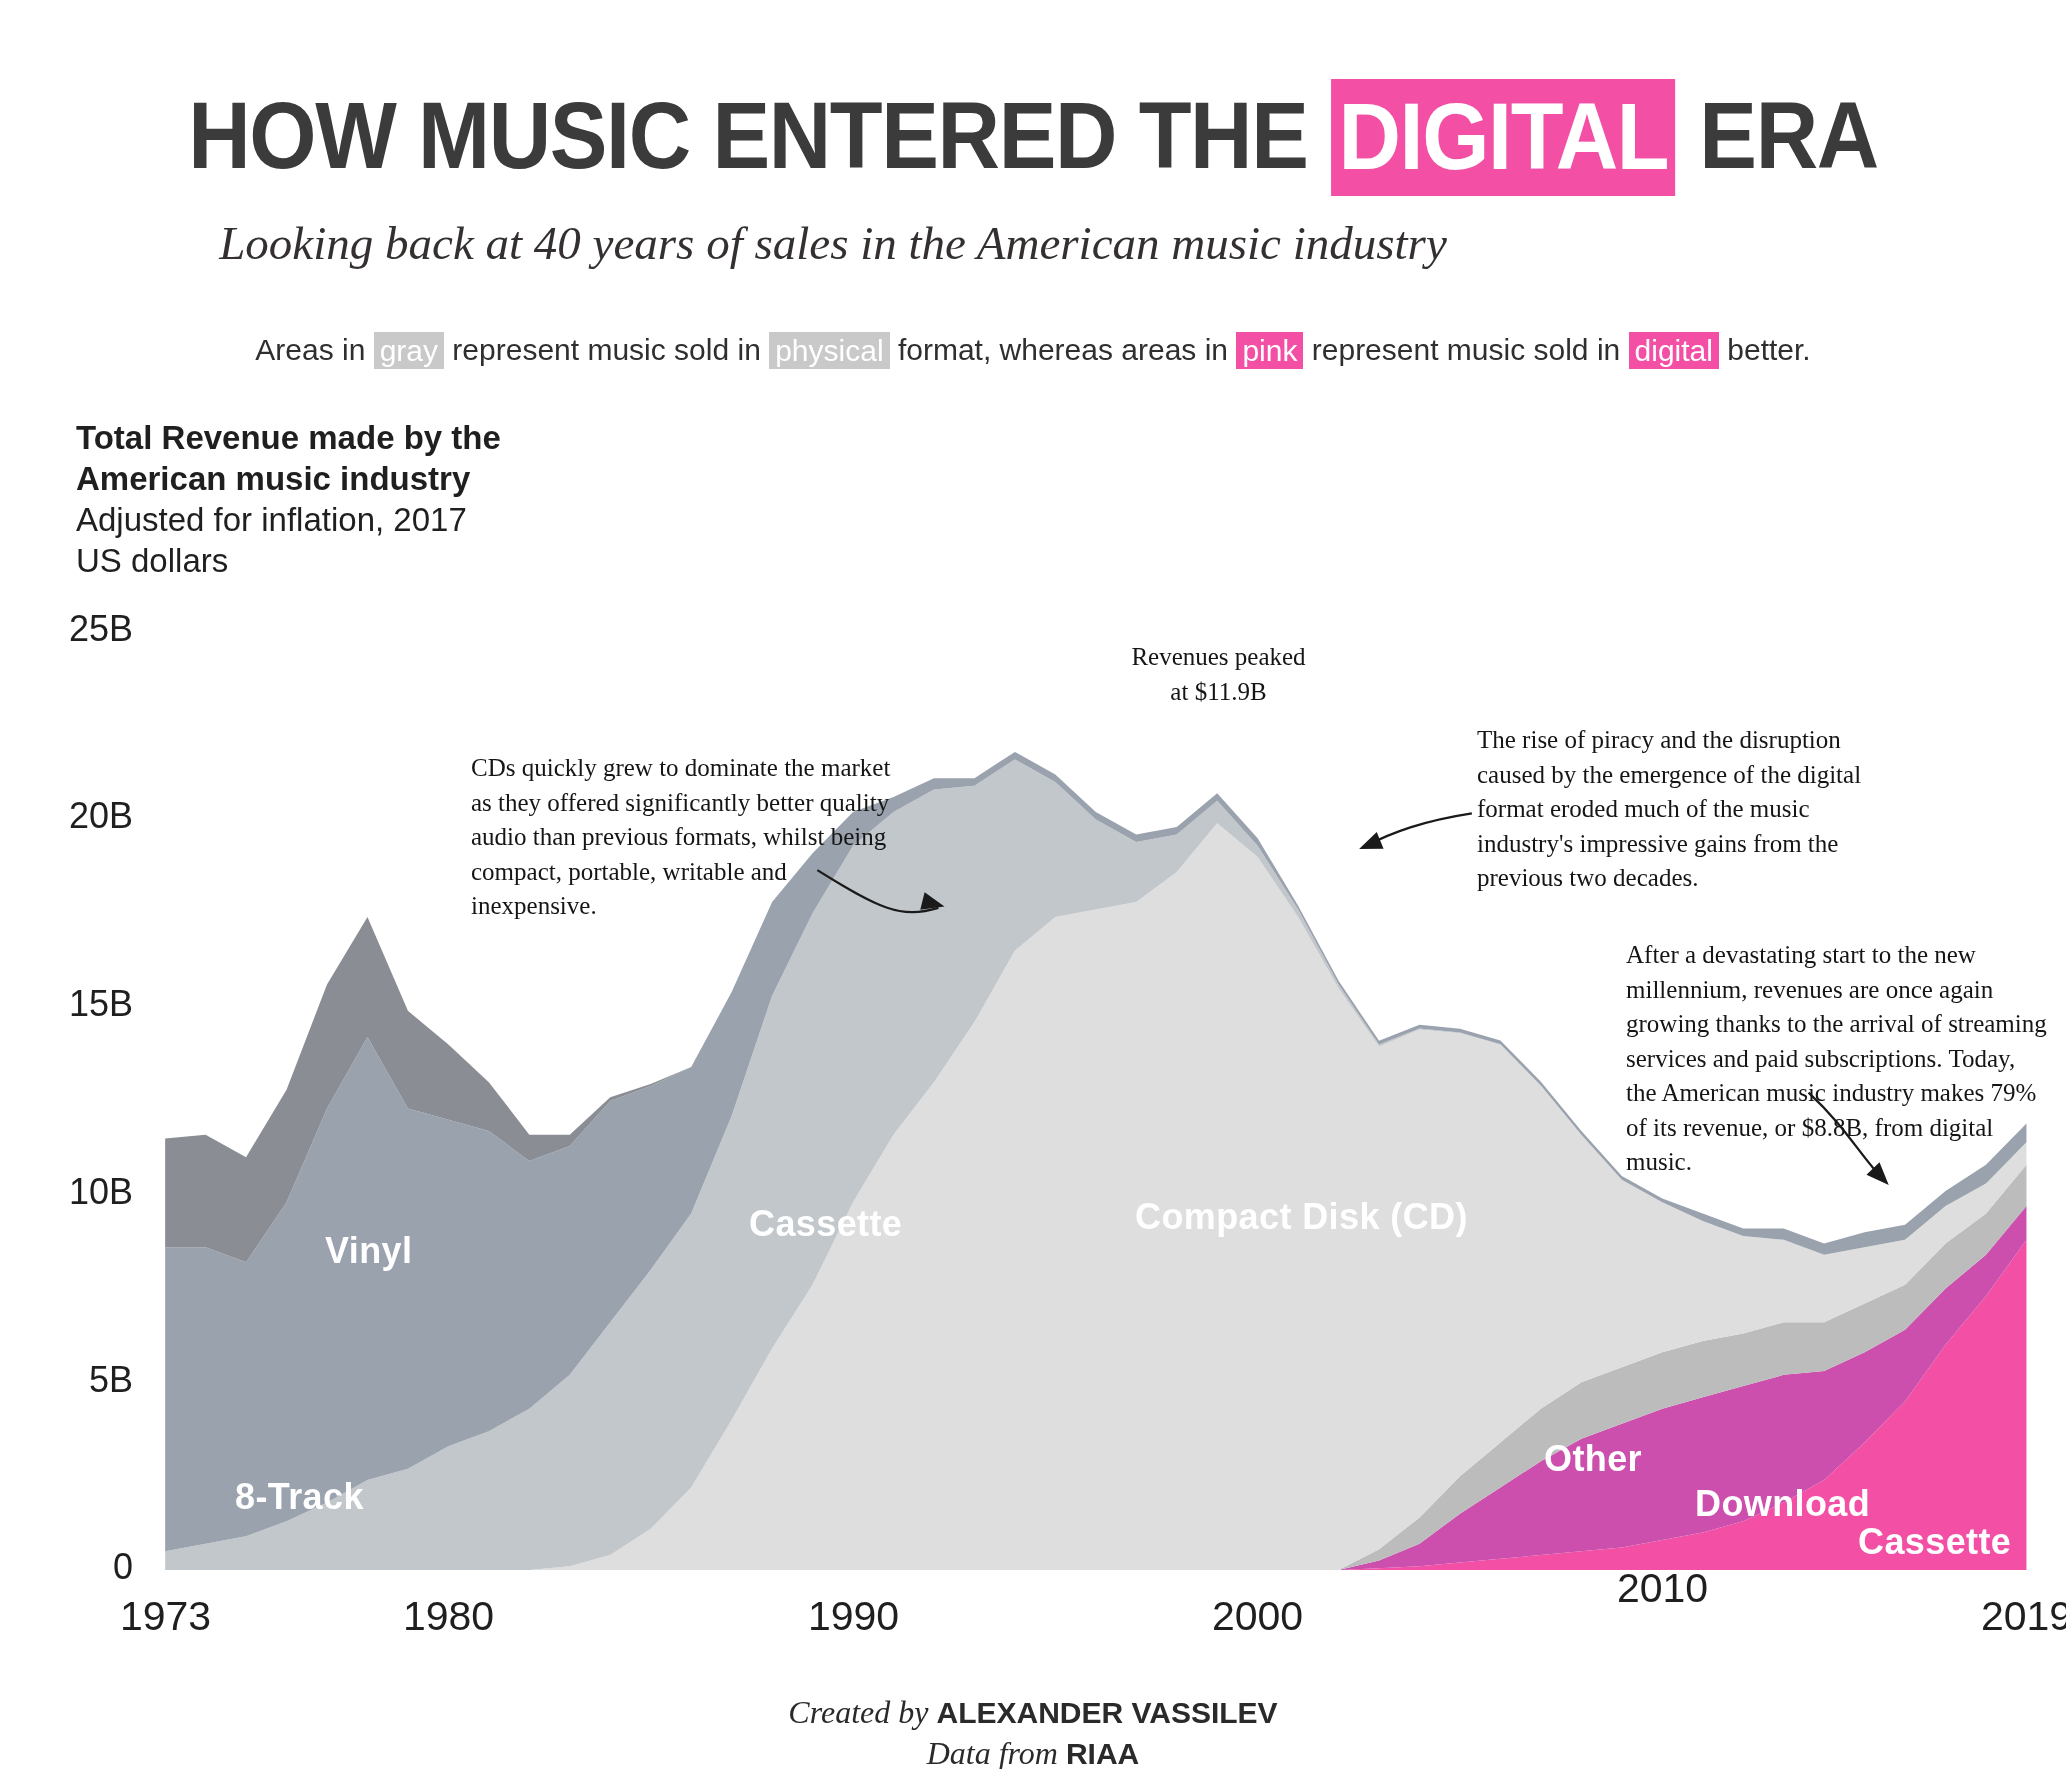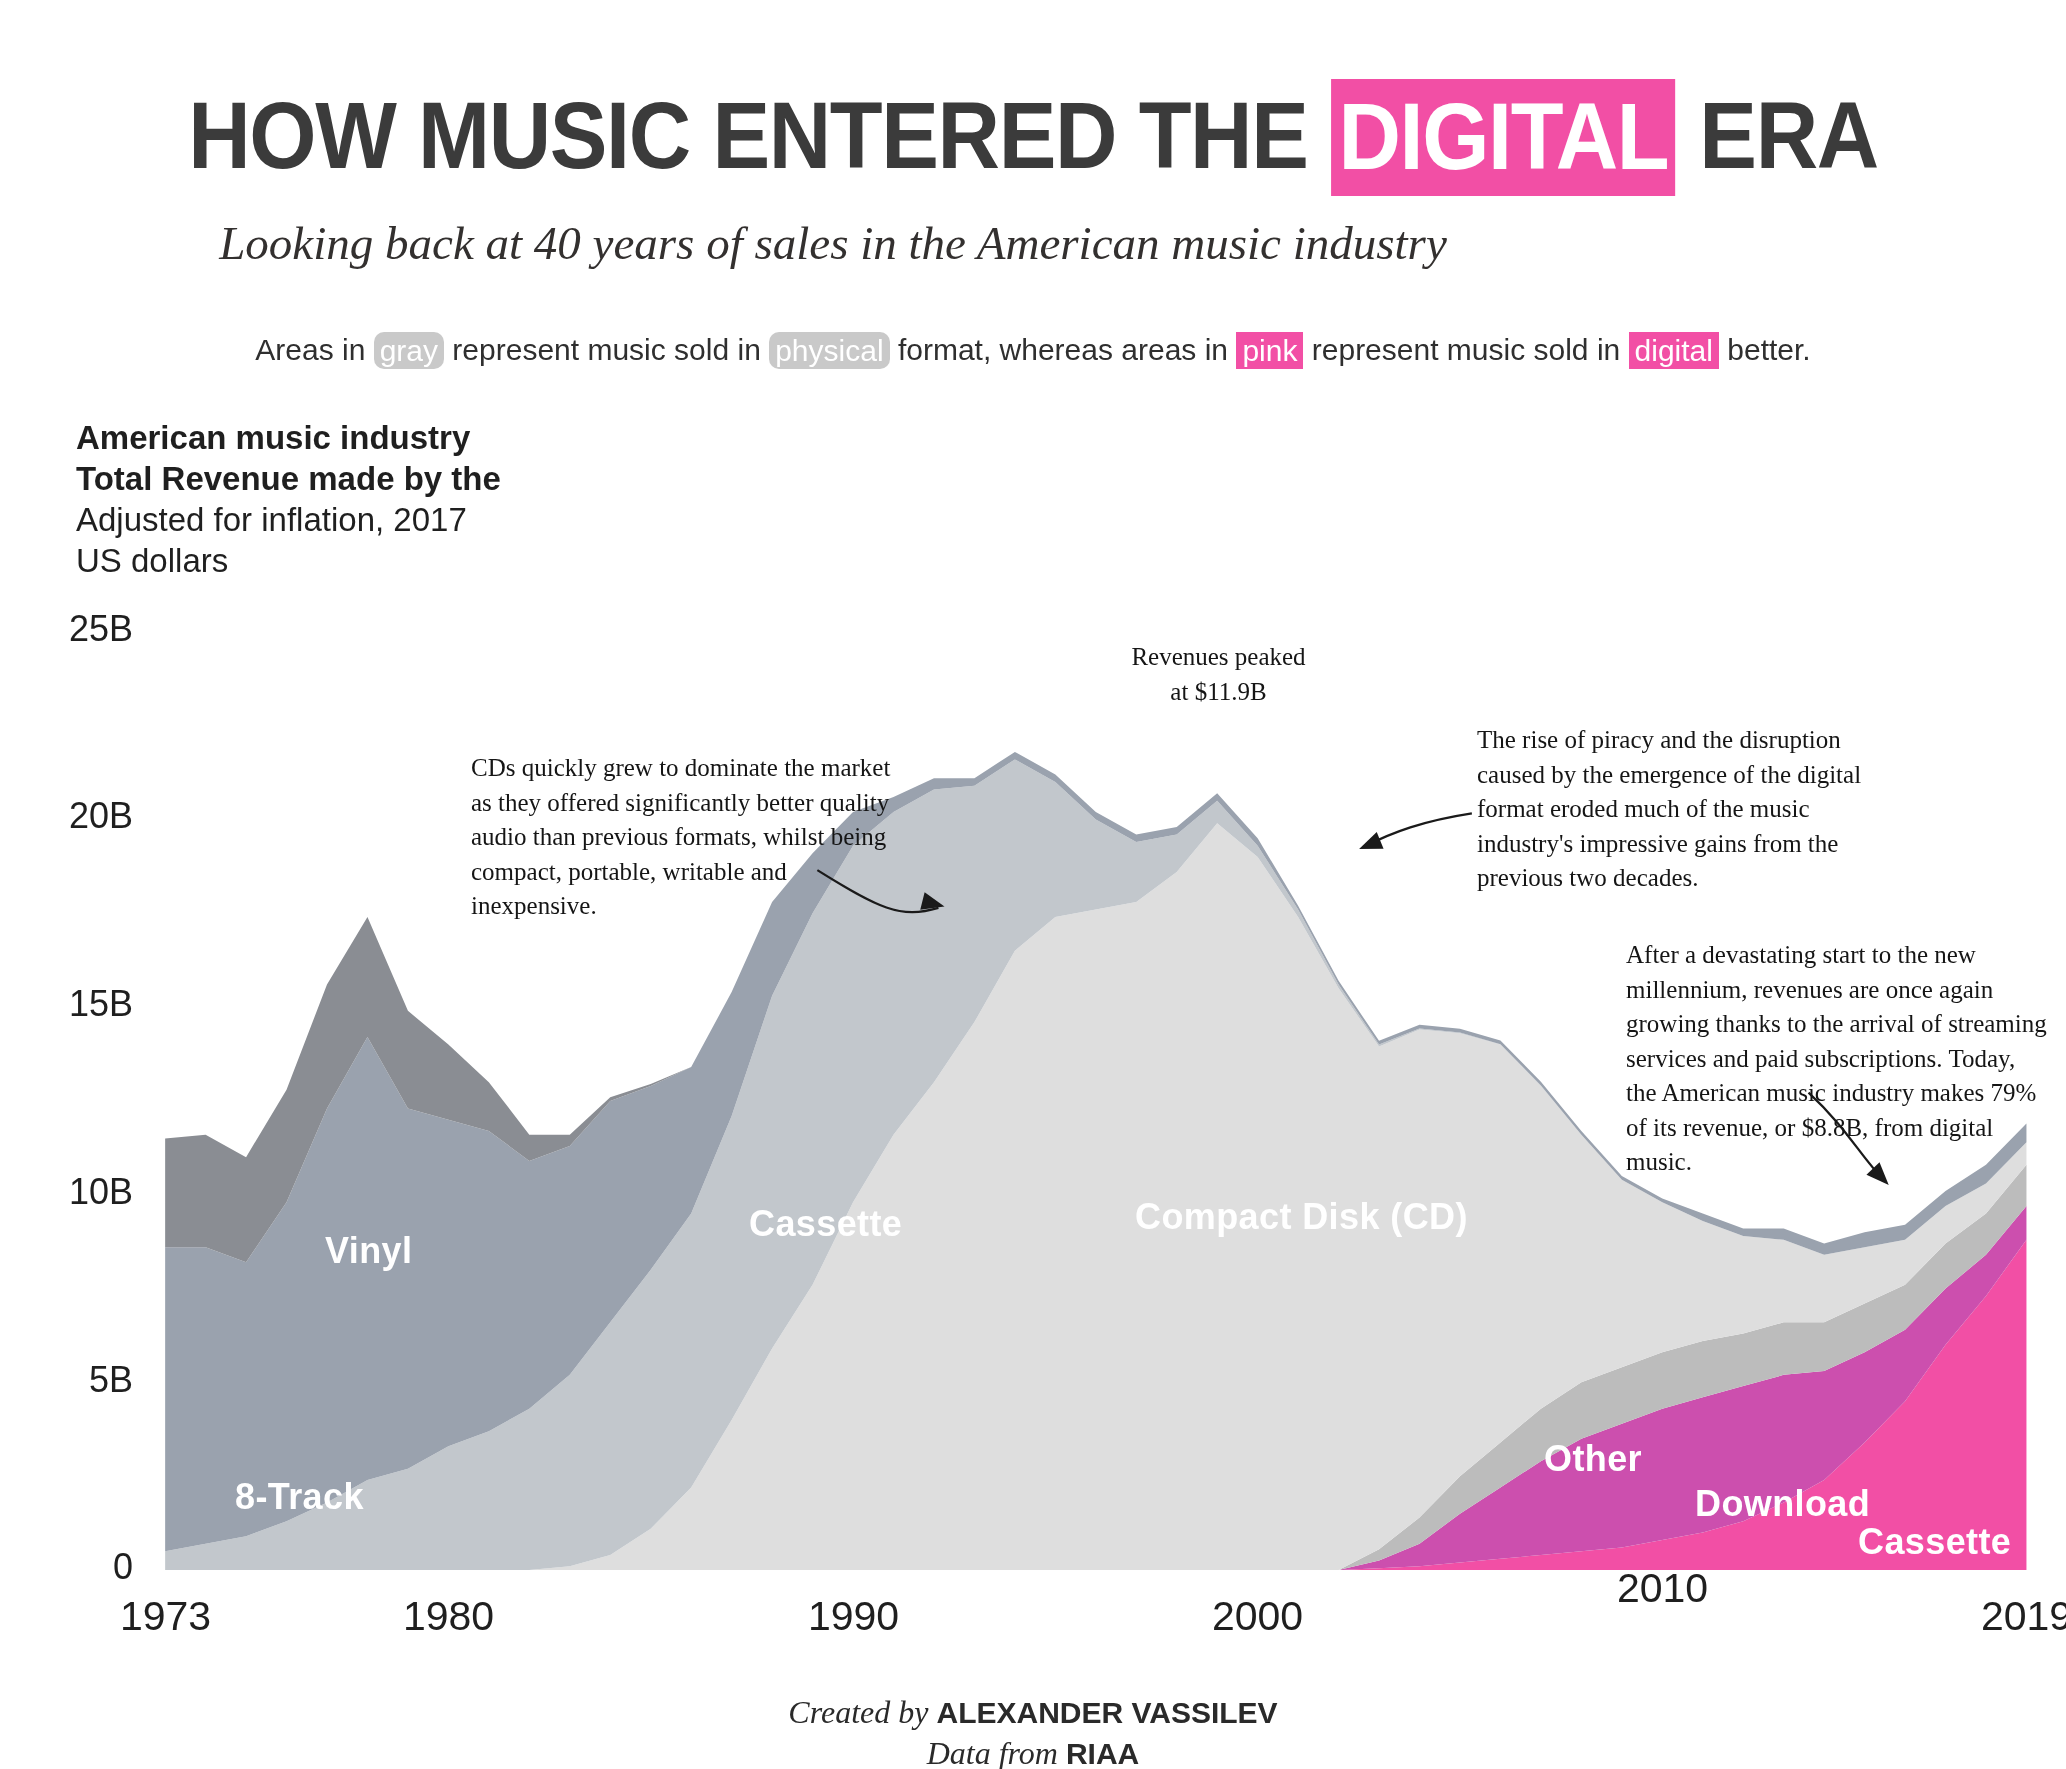--- a/index.html
+++ b/index.html
@@ -27,21 +27,21 @@
   .subtitle{
     position:absolute;left:0;top:216px;width:1666px;text-align:center;
     font-family:"Liberation Serif", serif;font-style:italic;
     font-size:47px;color:#33302f;letter-spacing:0px;
   }
   .legend-line{
     position:absolute;left:0;top:333px;width:2066px;text-align:center;
     font-family:"Liberation Sans", sans-serif;
     font-size:30px;color:#2f2f2f;
   }
-  .legend-line .g{background:#c9c9c9;color:#ffffff;padding:1.5px 6px 3px 6px;border-radius:10px;}
+  .legend-line .g{background:#c9c9c9;color:#ffffff;padding:1.5px 6px 3px 6px;}
   .legend-line .p{background:#F24FA5;color:#ffffff;padding:1.5px 6px 3px 6px;}
 
   
   .axis-title{
     position:absolute;left:76px;top:418px;width:530px;
     font-size:33px;line-height:1.24;color:#1f1f1f;
   }
   .axis-title .b{font-weight:bold;}
 
   
@@ -89,22 +89,22 @@
     <span>HOW MUSIC ENTERED THE </span><span class="hl">DIGITAL</span><span> ERA</span>
   </div>
 
   <div class="subtitle">Looking back at 40 years of sales in the American music industry</div>
 
   <div class="legend-line">
     <span>Areas in </span><span class="g">gray</span><span> represent music sold in </span><span class="g">physical</span><span> format, whereas areas in </span><span class="p">pink</span><span> represent music sold in </span><span class="p">digital</span><span> better.</span>
   </div>
 
   <div class="axis-title">
+    <div class="b">Total Revenue made by the</div>
     <div class="b">American music industry</div>
-    <div class="b">Total Revenue made by the</div>
     <div>Adjusted for inflation, 2017</div>
     <div>US dollars</div>
   </div>
 
   <div class="chart-wrap">
     <svg class="chart" width="2066" height="1769" viewBox="0 0 2730 2338">
       <g id="areas">
           <path d="M 218 2075 L 218.00 2075.00 L 271.48 2075.00 L 324.96 2075.00 L 378.43 2075.00 L 431.91 2075.00 L 485.39 2075.00 L 538.87 2075.00 L 592.35 2075.00 L 645.83 2075.00 L 699.30 2075.00 L 752.78 2075.00 L 806.26 2075.00 L 859.74 2075.00 L 913.22 2075.00 L 966.70 2075.00 L 1020.17 2075.00 L 1073.65 2075.00 L 1127.13 2075.00 L 1180.61 2075.00 L 1234.09 2075.00 L 1287.57 2075.00 L 1341.04 2075.00 L 1394.52 2075.00 L 1448.00 2075.00 L 1501.48 2075.00 L 1554.96 2075.00 L 1608.43 2075.00 L 1661.91 2075.00 L 1715.39 2075.00 L 1768.87 2075.00 L 1822.35 2072.52 L 1875.83 2070.04 L 1929.30 2065.08 L 1982.78 2060.12 L 2036.26 2055.16 L 2089.74 2050.20 L 2143.22 2045.24 L 2196.70 2035.32 L 2250.17 2025.40 L 2303.65 2010.52 L 2357.13 1985.72 L 2410.61 1955.96 L 2464.09 1906.36 L 2517.57 1851.80 L 2571.04 1777.40 L 2624.52 1712.92 L 2678.00 1638.52 L 2678.00 2075.00 L 2624.52 2075.00 L 2571.04 2075.00 L 2517.57 2075.00 L 2464.09 2075.00 L 2410.61 2075.00 L 2357.13 2075.00 L 2303.65 2075.00 L 2250.17 2075.00 L 2196.70 2075.00 L 2143.22 2075.00 L 2089.74 2075.00 L 2036.26 2075.00 L 1982.78 2075.00 L 1929.30 2075.00 L 1875.83 2075.00 L 1822.35 2075.00 L 1768.87 2075.00 L 1715.39 2075.00 L 1661.91 2075.00 L 1608.43 2075.00 L 1554.96 2075.00 L 1501.48 2075.00 L 1448.00 2075.00 L 1394.52 2075.00 L 1341.04 2075.00 L 1287.57 2075.00 L 1234.09 2075.00 L 1180.61 2075.00 L 1127.13 2075.00 L 1073.65 2075.00 L 1020.17 2075.00 L 966.70 2075.00 L 913.22 2075.00 L 859.74 2075.00 L 806.26 2075.00 L 752.78 2075.00 L 699.30 2075.00 L 645.83 2075.00 L 592.35 2075.00 L 538.87 2075.00 L 485.39 2075.00 L 431.91 2075.00 L 378.43 2075.00 L 324.96 2075.00 L 271.48 2075.00 L 218.00 2075.00 Z" fill="#F24FA5"></path>
           <path d="M 218 2075 L 218.00 2075.00 L 271.48 2075.00 L 324.96 2075.00 L 378.43 2075.00 L 431.91 2075.00 L 485.39 2075.00 L 538.87 2075.00 L 592.35 2075.00 L 645.83 2075.00 L 699.30 2075.00 L 752.78 2075.00 L 806.26 2075.00 L 859.74 2075.00 L 913.22 2075.00 L 966.70 2075.00 L 1020.17 2075.00 L 1073.65 2075.00 L 1127.13 2075.00 L 1180.61 2075.00 L 1234.09 2075.00 L 1287.57 2075.00 L 1341.04 2075.00 L 1394.52 2075.00 L 1448.00 2075.00 L 1501.48 2075.00 L 1554.96 2075.00 L 1608.43 2075.00 L 1661.91 2075.00 L 1715.39 2075.00 L 1768.87 2075.00 L 1822.35 2062.60 L 1875.83 2040.28 L 1929.30 2000.60 L 1982.78 1965.88 L 2036.26 1931.16 L 2089.74 1901.40 L 2143.22 1881.56 L 2196.70 1861.72 L 2250.17 1846.84 L 2303.65 1831.96 L 2357.13 1817.08 L 2410.61 1812.12 L 2464.09 1787.32 L 2517.57 1757.56 L 2571.04 1703.00 L 2624.52 1658.36 L 2678.00 1593.88 L 2678.00 1638.52 L 2624.52 1712.92 L 2571.04 1777.40 L 2517.57 1851.80 L 2464.09 1906.36 L 2410.61 1955.96 L 2357.13 1985.72 L 2303.65 2010.52 L 2250.17 2025.40 L 2196.70 2035.32 L 2143.22 2045.24 L 2089.74 2050.20 L 2036.26 2055.16 L 1982.78 2060.12 L 1929.30 2065.08 L 1875.83 2070.04 L 1822.35 2072.52 L 1768.87 2075.00 L 1715.39 2075.00 L 1661.91 2075.00 L 1608.43 2075.00 L 1554.96 2075.00 L 1501.48 2075.00 L 1448.00 2075.00 L 1394.52 2075.00 L 1341.04 2075.00 L 1287.57 2075.00 L 1234.09 2075.00 L 1180.61 2075.00 L 1127.13 2075.00 L 1073.65 2075.00 L 1020.17 2075.00 L 966.70 2075.00 L 913.22 2075.00 L 859.74 2075.00 L 806.26 2075.00 L 752.78 2075.00 L 699.30 2075.00 L 645.83 2075.00 L 592.35 2075.00 L 538.87 2075.00 L 485.39 2075.00 L 431.91 2075.00 L 378.43 2075.00 L 324.96 2075.00 L 271.48 2075.00 L 218.00 2075.00 Z" fill="#CC4FAE"></path>
           <path d="M 218 2075 L 218.00 2075.00 L 271.48 2075.00 L 324.96 2075.00 L 378.43 2075.00 L 431.91 2075.00 L 485.39 2075.00 L 538.87 2075.00 L 592.35 2075.00 L 645.83 2075.00 L 699.30 2075.00 L 752.78 2075.00 L 806.26 2075.00 L 859.74 2075.00 L 913.22 2075.00 L 966.70 2075.00 L 1020.17 2075.00 L 1073.65 2075.00 L 1127.13 2075.00 L 1180.61 2075.00 L 1234.09 2075.00 L 1287.57 2075.00 L 1341.04 2075.00 L 1394.52 2075.00 L 1448.00 2075.00 L 1501.48 2075.00 L 1554.96 2075.00 L 1608.43 2075.00 L 1661.91 2075.00 L 1715.39 2075.00 L 1768.87 2075.00 L 1822.35 2047.72 L 1875.83 2005.56 L 1929.30 1951.00 L 1982.78 1906.36 L 2036.26 1861.72 L 2089.74 1827.00 L 2143.22 1807.16 L 2196.70 1787.32 L 2250.17 1772.44 L 2303.65 1762.52 L 2357.13 1747.64 L 2410.61 1747.64 L 2464.09 1722.84 L 2517.57 1698.04 L 2571.04 1643.48 L 2624.52 1603.80 L 2678.00 1539.32 L 2678.00 1593.88 L 2624.52 1658.36 L 2571.04 1703.00 L 2517.57 1757.56 L 2464.09 1787.32 L 2410.61 1812.12 L 2357.13 1817.08 L 2303.65 1831.96 L 2250.17 1846.84 L 2196.70 1861.72 L 2143.22 1881.56 L 2089.74 1901.40 L 2036.26 1931.16 L 1982.78 1965.88 L 1929.30 2000.60 L 1875.83 2040.28 L 1822.35 2062.60 L 1768.87 2075.00 L 1715.39 2075.00 L 1661.91 2075.00 L 1608.43 2075.00 L 1554.96 2075.00 L 1501.48 2075.00 L 1448.00 2075.00 L 1394.52 2075.00 L 1341.04 2075.00 L 1287.57 2075.00 L 1234.09 2075.00 L 1180.61 2075.00 L 1127.13 2075.00 L 1073.65 2075.00 L 1020.17 2075.00 L 966.70 2075.00 L 913.22 2075.00 L 859.74 2075.00 L 806.26 2075.00 L 752.78 2075.00 L 699.30 2075.00 L 645.83 2075.00 L 592.35 2075.00 L 538.87 2075.00 L 485.39 2075.00 L 431.91 2075.00 L 378.43 2075.00 L 324.96 2075.00 L 271.48 2075.00 L 218.00 2075.00 Z" fill="#BCBCBC"></path>

